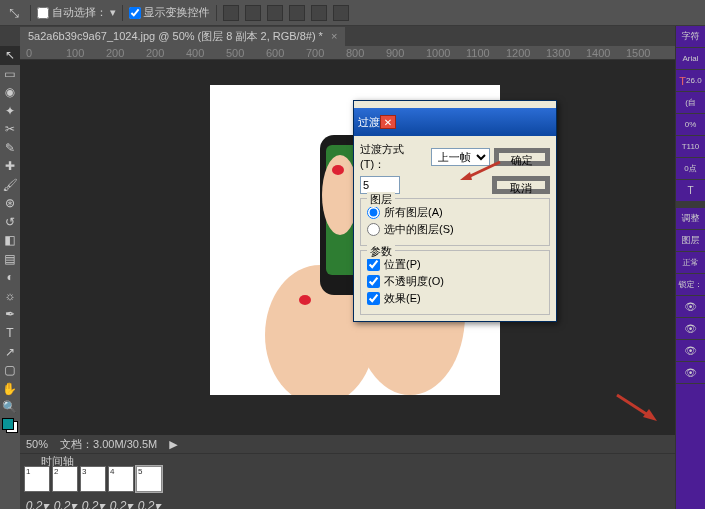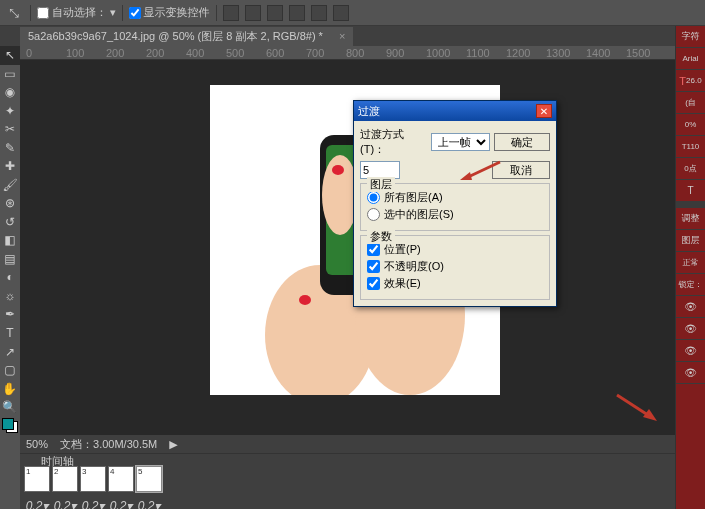--- a/index.html
+++ b/index.html
@@ -3,51 +3,51 @@
 <meta charset="utf-8">
 <style>
 *{margin:0;padding:0;box-sizing:border-box;font-family:"Microsoft YaHei",sans-serif;font-size:11px;}
 body{background:#535353;color:#ccc;width:705px;height:509px;overflow:hidden;position:relative;}
 .topbar{height:26px;background:#535353;border-bottom:1px solid #393939;display:flex;align-items:center;padding:0 4px;gap:6px;}
 .topbar .sep{width:1px;height:16px;background:#393939;}
 .topbar label{display:flex;align-items:center;gap:3px;color:#ccc;}
 .topbar input[type=checkbox]{width:12px;height:12px;}
 .topbar .mini-icon{width:16px;height:16px;background:#444;border:1px solid #333;display:inline-block;}
 .tabbar{height:20px;background:#3f3f3f;display:flex;align-items:center;padding-left:20px;}
-.tab{background:#535353;padding:2px 8px;color:#ccc;font-size:10px;display:flex;align-items:center;gap:16px;}
+.tab{background:#535353;padding:2px 8px;color:#ccc;font-size:10px;display:flex;align-items:center;gap:8px;}
 .tab .x{color:#999;}
 .ruler-h{height:14px;background:#535353;border-bottom:1px solid #333;margin-left:20px;position:relative;font-size:8px;color:#888;}
 .ruler-h span{position:absolute;top:1px;}
 .workspace{position:absolute;left:20px;top:60px;right:30px;bottom:74px;background:#282828;overflow:hidden;}
 .canvas{position:absolute;left:190px;top:25px;width:290px;height:310px;background:#fff;}
 .phone-img{width:100%;height:100%;position:relative;}
 .toolbox{position:absolute;left:0;top:46px;width:20px;bottom:74px;background:#535353;display:flex;flex-direction:column;}
 .tool{width:20px;height:20px;display:flex;align-items:center;justify-content:center;color:#ccc;font-size:12px;}
 .tool.active{background:#2c2c2c;}
 .color-sw{width:16px;height:16px;margin:2px;position:relative;}
 .color-sw .fg{position:absolute;width:12px;height:12px;background:#0a9396;border:1px solid #000;top:0;left:0;}
 .color-sw .bg{position:absolute;width:12px;height:12px;background:#fff;border:1px solid #000;bottom:0;right:0;}
-.rightpanel{position:absolute;right:0;top:26px;width:30px;bottom:0;background:#7f1d1d;border-left:1px solid #333;}
+.rightpanel{position:absolute;right:0;top:26px;width:30px;bottom:0;background:#4c1d95;border-left:1px solid #333;}
 .rp-item{height:22px;display:flex;align-items:center;justify-content:center;color:#ccc;font-size:10px;border-bottom:1px solid #3a3a3a;}
 .statusbar{position:absolute;left:20px;right:30px;bottom:56px;height:18px;background:#3f3f3f;display:flex;align-items:center;padding:0 6px;gap:12px;color:#ccc;font-size:10px;}
 .timeline-hdr{position:absolute;left:20px;right:30px;bottom:40px;height:16px;background:#3f3f3f;border-top:1px solid #333;display:flex;align-items:center;padding:0 21px;color:#ccc;font-size:10px;}
 .timeline{position:absolute;left:20px;right:30px;bottom:0;height:40px;background:#3f3f3f;display:flex;align-items:center;padding:2px 4px;gap:2px;}
 .frame{width:26px;text-align:center;}
 .frame .thumb{width:26px;height:26px;background:#fff;border:1px solid #666;position:relative;}
 .frame .thumb.sel{border:1px solid #888;outline:1px solid #aaa;}
 .frame .num{position:absolute;top:0;left:1px;font-size:8px;color:#333;}
 .frame .dur{font-size:12px;color:#ccc;margin-top:7px;font-style:italic;}
 .dialog{position:absolute;left:353px;top:100px;width:204px;background:#ece9d8;border:1px solid #002a5c;box-shadow:2px 2px 6px rgba(0,0,0,0.5);}
-.dlg-title{height:20px;background:linear-gradient(#2b6cd4,#0d47a1);color:#fff;display:flex;align-items:center;justify-content:space-between;padding:0 4px;font-size:11px;}
+.dlg-title{height:28px;background:linear-gradient(#2b6cd4,#0d47a1);color:#fff;display:flex;align-items:center;padding:0 4px;font-size:11px;margin-top:7px;}
 .dlg-close{width:16px;height:14px;background:#e74c3c;color:#fff;display:flex;align-items:center;justify-content:center;font-size:10px;border:1px solid #a02515;}
 .dlg-body{padding:6px;color:#000;}
 .dlg-row{display:flex;align-items:center;margin-bottom:4px;gap:4px;}
 .dlg-select{border:1px solid #7f9db9;background:#fff;height:18px;font-size:11px;padding:0 2px;width:60px;}
 .dlg-input{border:1px solid #7f9db9;background:#fff;height:18px;width:40px;font-size:11px;padding:0 2px;}
-.dlg-btn{width:58px;height:18px;background:#ece9d8;border:1px solid #737373;font-size:11px;}
+.dlg-btn{width:58px;height:18px;background:#ece9d8;border:5px solid #737373;font-size:11px;}
 .dlg-fieldset{border:1px solid #bbb;padding:4px 6px 6px;margin-top:4px;position:relative;}
 .dlg-legend{position:absolute;top:-7px;left:6px;background:#ece9d8;padding:0 3px;font-size:11px;}
 .dlg-radio,.dlg-check{display:flex;align-items:center;gap:4px;margin:2px 0;font-size:11px;}
 .arrow{position:absolute;left:460px;top:158px;pointer-events:none;}
 .arrow2{position:absolute;right:48px;bottom:88px;pointer-events:none;}
 </style>
 </head>
 <body>
 
 <div class="topbar">

